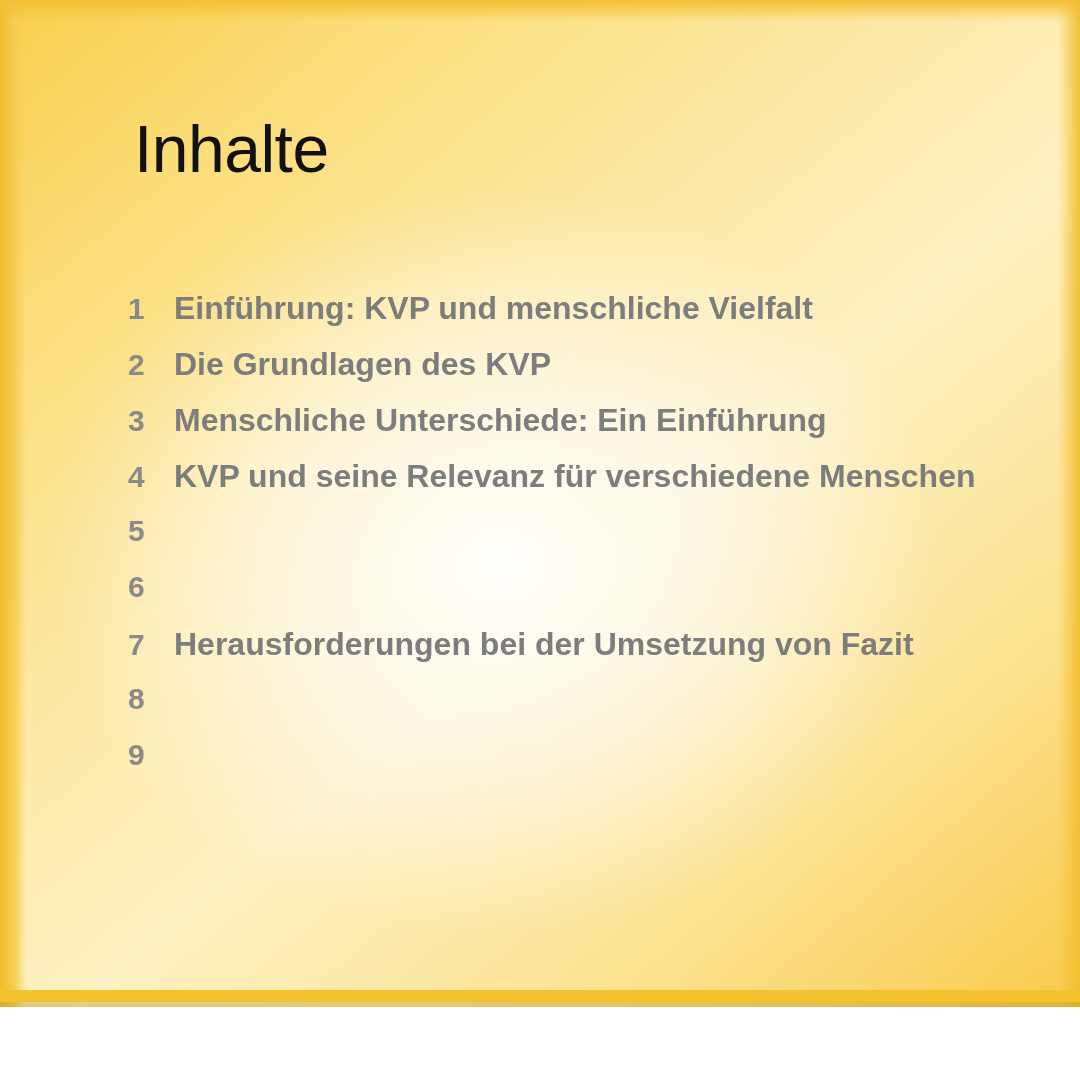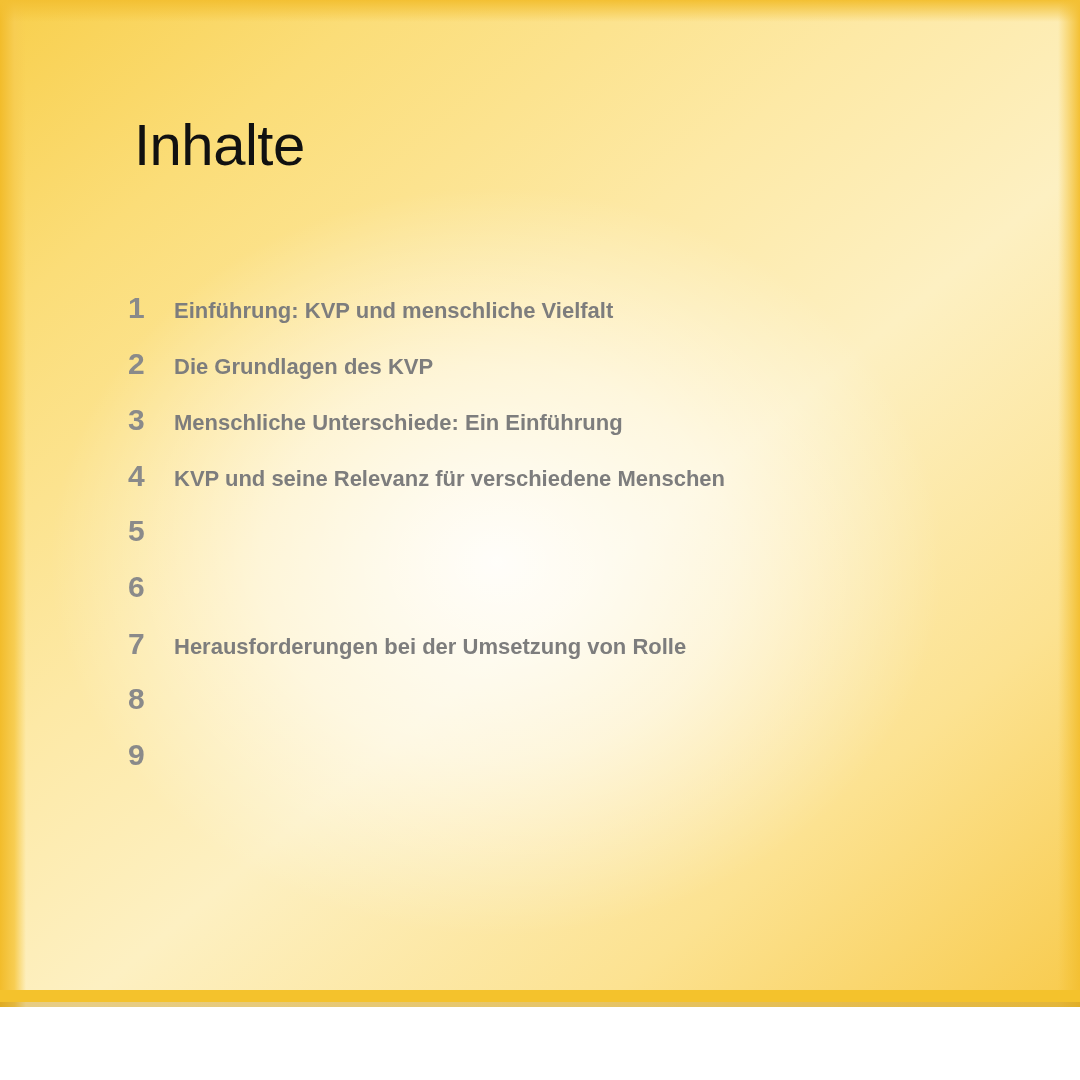--- a/index.html
+++ b/index.html
@@ -42,21 +42,21 @@
     position: absolute;
     right: 0; top: 0;
     width: 22px; height: 1080px;
     background: linear-gradient(270deg, #f3c033 0%, rgba(250,214,110,0) 100%);
   }
 
   .title {
     position: absolute;
     left: 134px;
     top: 116px;
-    font-size: 58px;
+    font-size: 66px;
     font-weight: 400;
     color: #111111;
     letter-spacing: -0.5px;
     line-height: 1;
     white-space: nowrap;
   }
 
   .toc {
     position: absolute;
     left: 128px;
@@ -74,26 +74,25 @@
     width: 46px;
     flex: 0 0 46px;
     font-size: 30px;
     font-weight: bold;
     color: #8a8a8a;
     text-align: left;
     line-height: 1;
   }
 
   .toc-text {
-    font-size: 22px;
+    font-size: 32px;
     font-weight: bold;
     color: #7d7d7d;
     line-height: 1;
     white-space: nowrap;
-    margin-top: 8px;
   }
 
   .footer-bar {
     position: absolute;
     left: 0;
     top: 990px;
     width: 1080px;
     height: 12px;
     background: #f4c22c;
   }
@@ -151,21 +150,21 @@
     <div class="toc-row">
       <span class="toc-num">5</span>
     </div>
 
     <div class="toc-row">
       <span class="toc-num">6</span>
     </div>
 
     <div class="toc-row">
       <span class="toc-num">7</span>
-      <span class="toc-text">Herausforderungen bei der Umsetzung von Rolle</span>
+      <span class="toc-text">Herausforderungen bei der Umsetzung von Fazit</span>
     </div>
 
     <div class="toc-row">
       <span class="toc-num">8</span>
     </div>
 
     <div class="toc-row">
       <span class="toc-num">9</span>
     </div>
 

